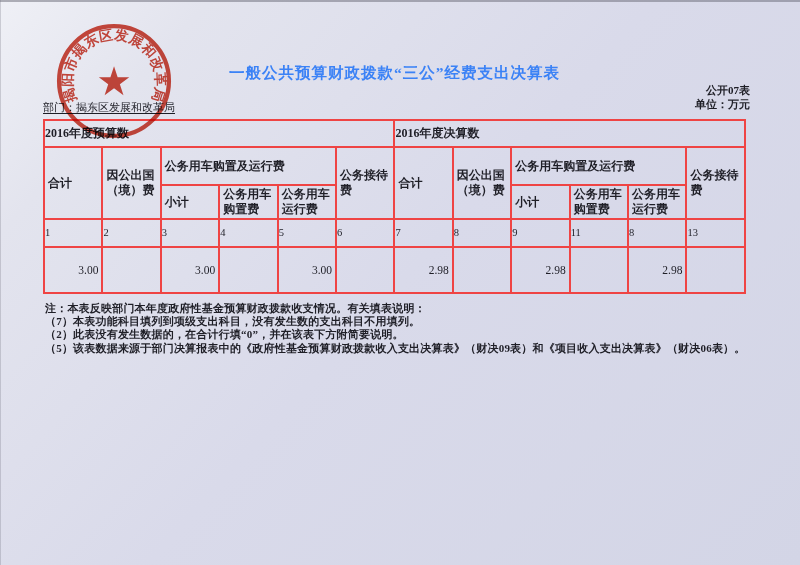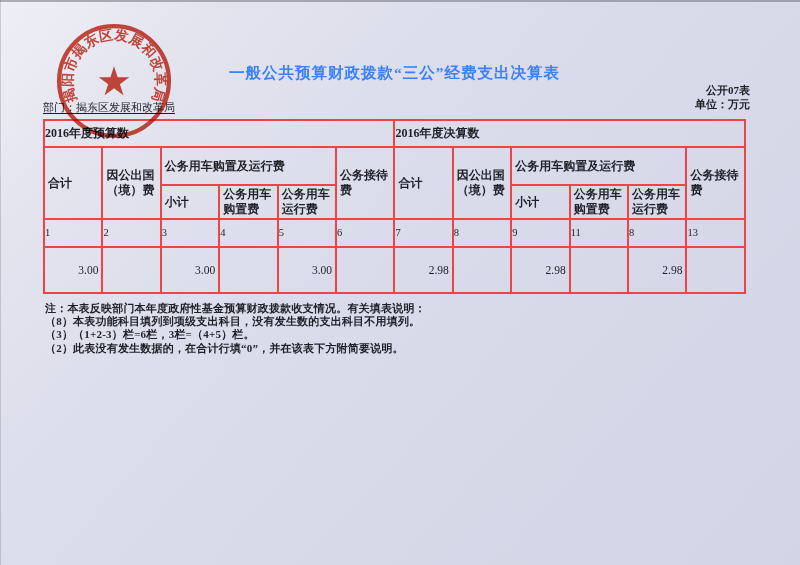--- a/index.html
+++ b/index.html
@@ -139,23 +139,23 @@
     <td></td>
     <td>2.98</td>
     <td></td>
   </tr>
 </tbody>
     </table>
 </div>
 
 <div class="notes">
   <div>注：本表反映部门本年度政府性基金预算财政拨款收支情况。有关填表说明：</div>
-  <div>（8）本表功能科目填列到项级支出科目，没有发生数的支出科目不用填列。</div>
-  <div>（3）（1+2-3）栏=6栏，3栏=（4+5）栏。</div>
+  <div>（7）本表功能科目填列到项级支出科目，没有发生数的支出科目不用填列。</div>
   <div>（2）此表没有发生数据的，在合计行填“0”，并在该表下方附简要说明。</div>
+  <div>（5）该表数据来源于部门决算报表中的《政府性基金预算财政拨款收入支出决算表》（财决09表）和《项目收入支出决算表》（财决06表）。</div>
 </div>
 
 <svg class="stamp" viewBox="0 0 118 118" aria-hidden="true">
   <defs>
     <path id="stamp-arc" d="M 22,77 A 41,41 0 1 1 96,77" fill="none"></path>
   </defs>
   <circle cx="59" cy="59" r="54" fill="none" stroke="#cf3728" stroke-width="4.2"></circle>
   <text font-size="13.5" font-weight="bold" fill="#cf3728" font-family="Liberation Serif, DejaVu Serif, serif" letter-spacing="0.4">
     <textPath href="#stamp-arc" startOffset="50%" text-anchor="middle">揭阳市揭东区发展和改革局</textPath>
   </text>

